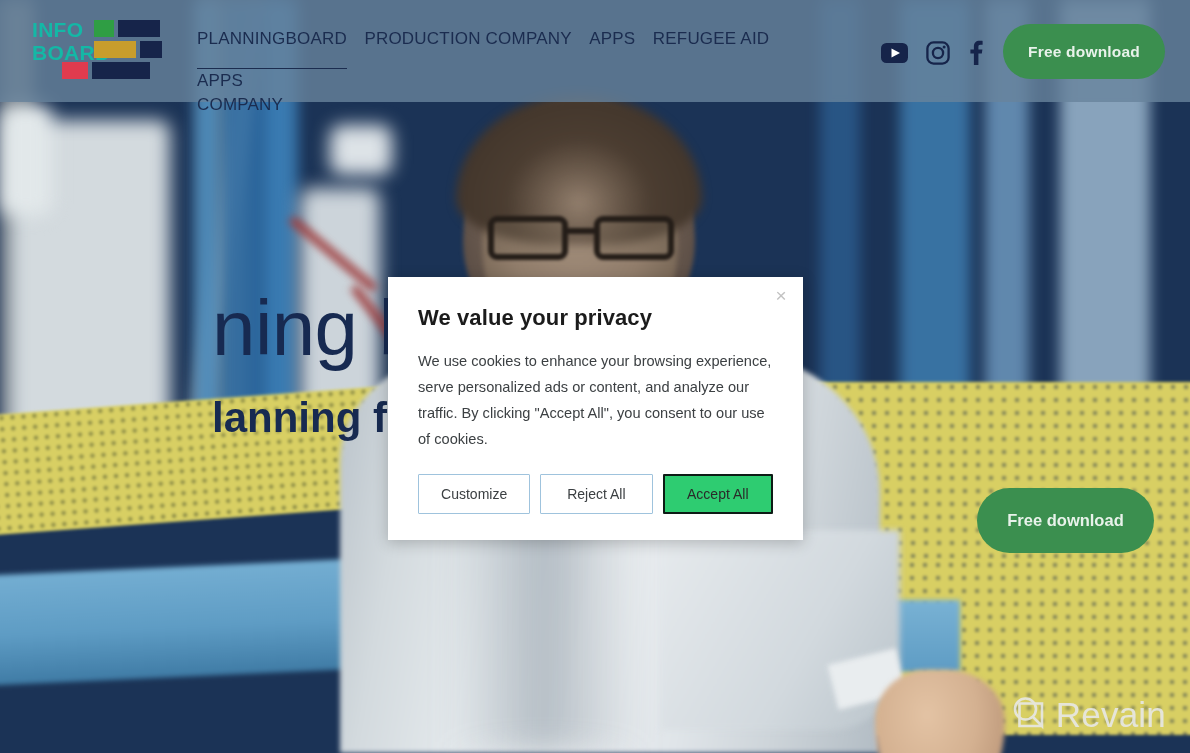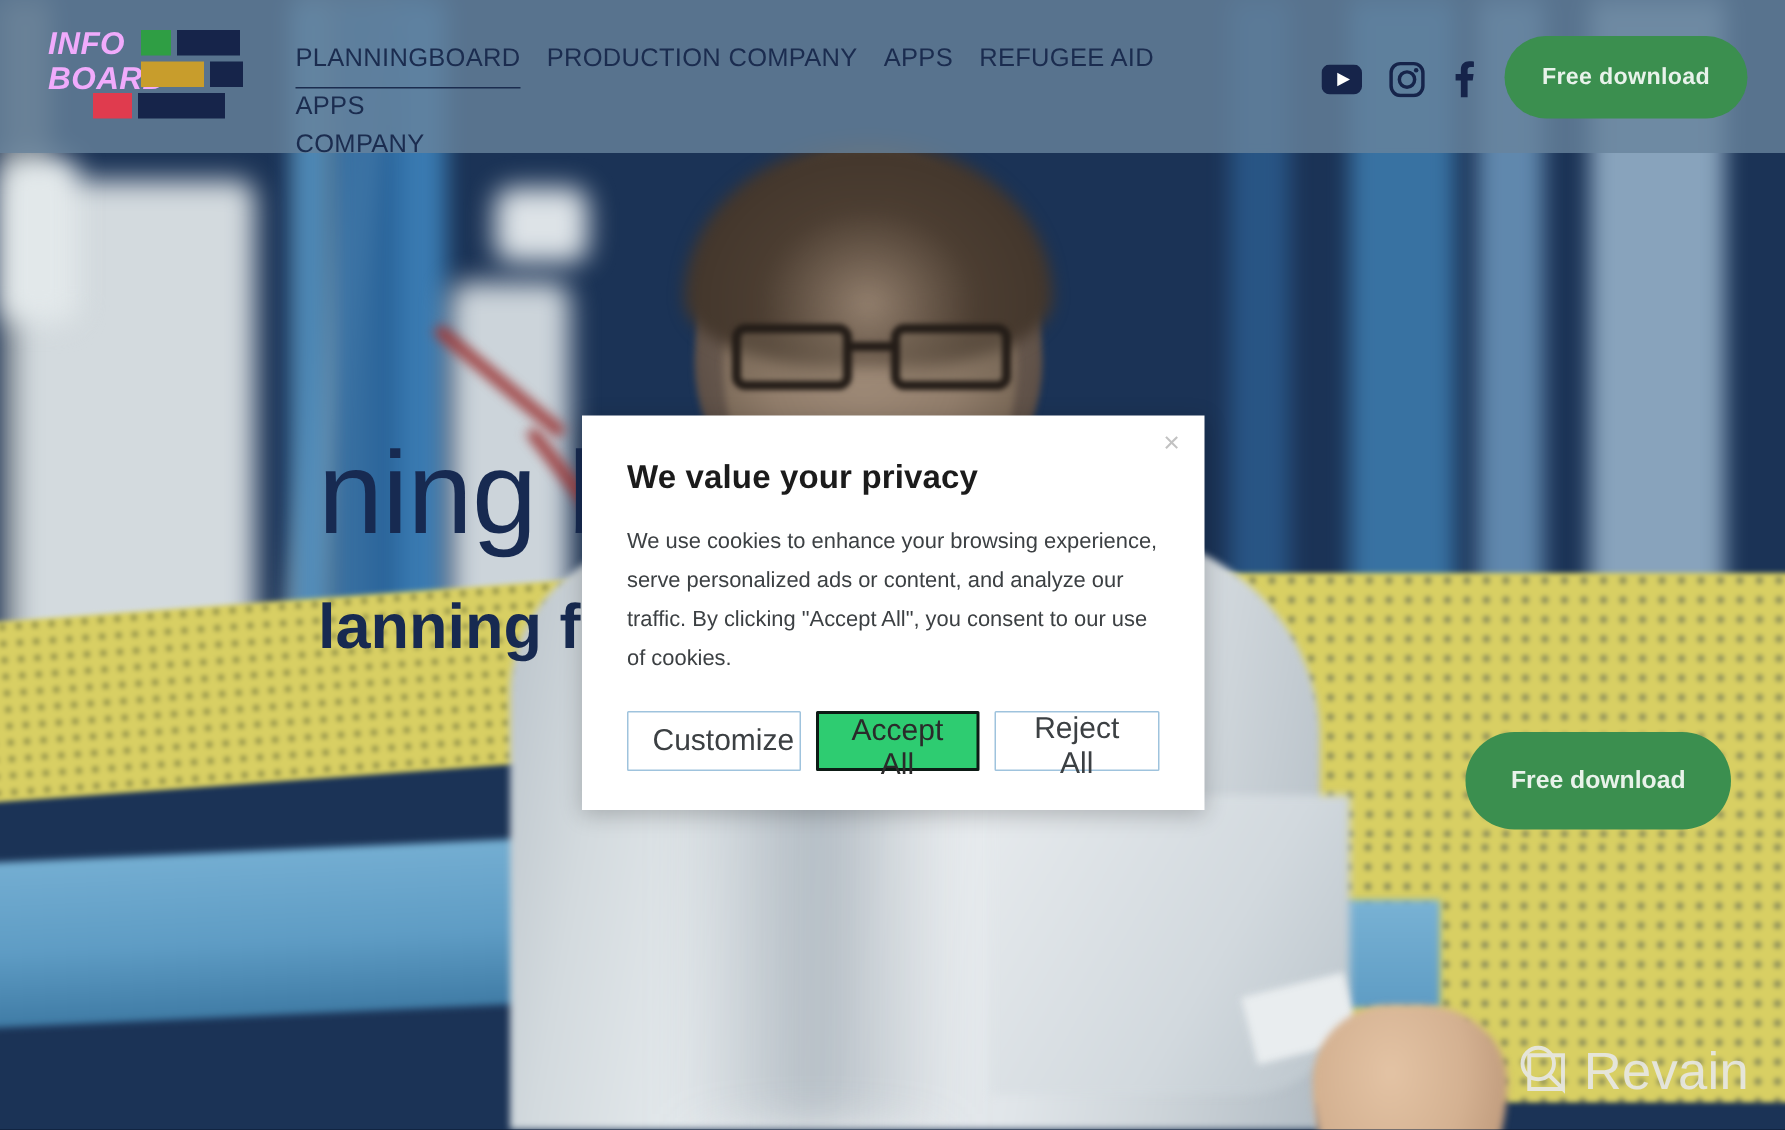--- a/index.html
+++ b/index.html
@@ -242,44 +242,43 @@
     left: 32px; top: 18px;
     width: 156px; height: 66px;
     display: block;
   }
   .logo-text {
     position: absolute;
     left: 0; top: 0;
     font-weight: bold;
     font-size: 21px;
     line-height: 23px;
-    color: #f0abfc;
+    color: #14b8a6;
     letter-spacing: 0.3px;
-    font-style: italic;
   }
   .blk { position: absolute; }
 
   .nav {
     position: absolute;
     left: 197px; top: 27px;
     width: 600px;
   }
   .nav-line { line-height: 24px; }
   .nav-item {
     display: inline-block;
     font-size: 17px;
     color: #1b2c4f;
     letter-spacing: 0.2px;
     margin-right: 13px;
     white-space: nowrap;
     cursor: pointer;
   }
   .nav-item.active {
     border-bottom: 1.6px solid #1b2c4f;
-    padding-bottom: 7px;
+    padding-bottom: 17px;
   }
 
   .socials {
     position: absolute;
     right: 207px; top: 40px;
     display: flex;
     gap: 18px;
     align-items: center;
   }
   .social { cursor: pointer; display: block; }
@@ -370,21 +369,21 @@
     line-height: 26px;
     color: #3c4043;
     margin-bottom: 22px;
   }
   .cookie-buttons {
     display: flex;
     gap: 10px;
   }
   .cookie-btn {
     height: 40px;
-    font-size: 20px;
+    font-size: 14px;
     font-family: "Liberation Sans", sans-serif;
     background: #ffffff;
     border: 1px solid #9fc3dd;
     color: #3c4043;
     cursor: pointer;
     border-radius: 1px;
     padding: 0 16px;
   }
   .cookie-btn.customize { width: 116px; }
   .cookie-btn.reject { width: 116px; }
@@ -526,22 +525,22 @@
 
     <button class="btn-download-header">Free download</button>
   </div>
 
   <div class="cookie-dialog">
     <button class="cookie-close">×</button>
     <div class="cookie-title">We value your privacy</div>
     <div class="cookie-body">We use cookies to enhance your browsing experience, serve personalized ads or content, and analyze our traffic. By clicking "Accept All", you consent to our use of cookies.</div>
     <div class="cookie-buttons">
       <button class="cookie-btn customize">Customize</button>
+      <button class="cookie-btn reject">Reject All</button>
       <button class="cookie-btn accept">Accept All</button>
-      <button class="cookie-btn reject">Reject All</button>
     </div>
   </div>
 
   <div class="revain">
     <span>
       <svg width="34" height="34" viewBox="0 0 34 34">
         <circle cx="14.5" cy="13" r="10.5" fill="none" stroke="#e8e9ea" stroke-width="2.6"></circle>
         <path d="M21.5 20.5 L31 30 L31 7.5 L8.5 7.5 L8.5 30 L31 30" fill="none" stroke="#e8e9ea" stroke-width="2.6" stroke-linejoin="miter"></path>
       </svg>
     </span>

